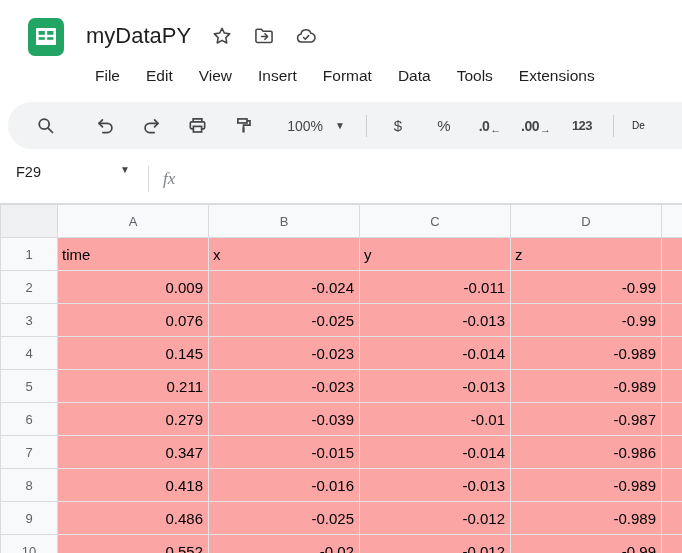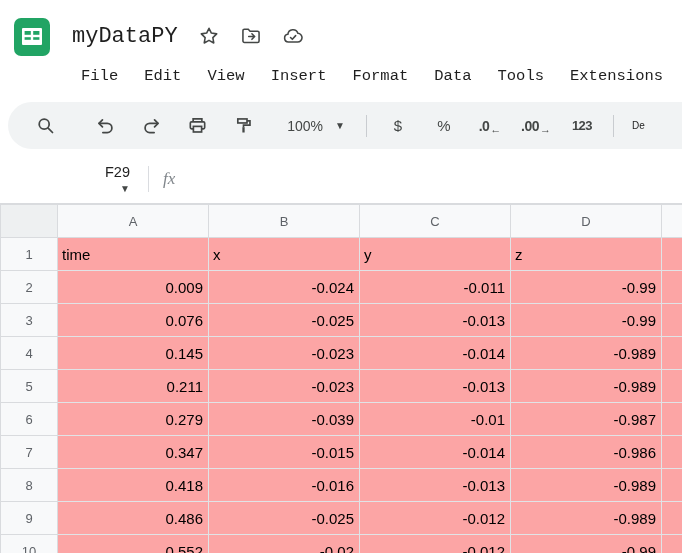--- a/index.html
+++ b/index.html
@@ -1,21 +1,21 @@
 <!DOCTYPE html>
 <html><head>
 <meta charset="utf-8">
 <style>
   * { box-sizing: border-box; margin: 0; padding: 0; }
   html,body { width:682px; height:553px; overflow:hidden; background:#fff;
               font-family:"Liberation Sans", sans-serif; }
   .app { width:682px; height:553px; display:flex; flex-direction:column; overflow:hidden; background:#fff; }
 
   
-  .topbar { display:flex; padding:14px 0 0 12px;font-family:Liberation Mono, monospace; }
+  .topbar { display:flex; padding:14px 0 0 26px; }
   .logo { width:40px; height:40px; margin-top:3px; cursor:pointer; }
   .head-col { margin-left:20px; min-width:0; }
   .title-row { height:44px; display:flex; align-items:center; }
   .doc-title { font-size:22px; color:#1f1f1f; white-space:nowrap; }
   .tb-icon { width:22px; height:22px; margin-left:20px; display:inline-flex; align-items:center; justify-content:center; cursor:pointer; }
   .tb-icon:first-of-type { margin-left:26px; }
   .menubar { height:36px; display:flex; align-items:center; padding-left:0;gap:8px; }
   .menu-item { font-size:15.5px; color:#1f1f1f; padding:4px 9px; border-radius:6px; cursor:pointer; white-space:nowrap; }
 
   
@@ -31,22 +31,22 @@
   .caret { font-size:10px; color:#444746; margin-left:12px; }
   .tdiv { width:1px; height:22px; background:#c9ccd0; margin:0 8px; flex-shrink:0; }
   .sym { font-size:15px; color:#444746; }
   .fmt-num { font-size:14px; color:#444746; font-weight:bold; letter-spacing:-0.5px; }
   .fmt-arrow { font-size:11px; color:#444746; position:relative; top:3px; margin-left:1px; }
   .num123 { font-size:13px; color:#444746; font-weight:bold; letter-spacing:-0.5px; }
   .font-partial { font-size:10px; color:#1f1f1f; margin-left:10px; white-space:nowrap; }
 
   
   .formula-bar { height:48px; margin-top:6px; display:flex; align-items:center; padding-left:12px; flex-shrink:0; background:#fff; }
-  .name-box { width:128px; height:30px; display:flex; align-items:flex-end; justify-content:space-between;
-              padding:0 10px 0 4px; cursor:pointer;flex-direction:column; }
+  .name-box { width:128px; height:30px; display:flex; align-items:flex-start; justify-content:space-between;
+              padding:0 10px 0 4px; cursor:pointer; }
   .name-box .nb-text { font-size:14.5px; color:#1f1f1f; }
   .nb-caret { font-size:10px; color:#444746; }
   .fb-div { width:1px; height:26px; background:#dadce0; margin:0 14px 0 8px; }
   .fx { font-family:"Liberation Serif", serif; font-style:italic; font-size:17px; color:#80868b;text-align:right; }
 
   
   .grid { flex:1; overflow:hidden; position:relative; border-top:1px solid #d9dbde; }
   table { border-collapse:collapse; table-layout:fixed; width:761px; }
   th, td { border:1px solid #e1e3e6; overflow:hidden; white-space:nowrap; }
   thead th { background:#f8f9fa; height:33px; font-weight:normal; font-size:13px; color:#5f6368;

